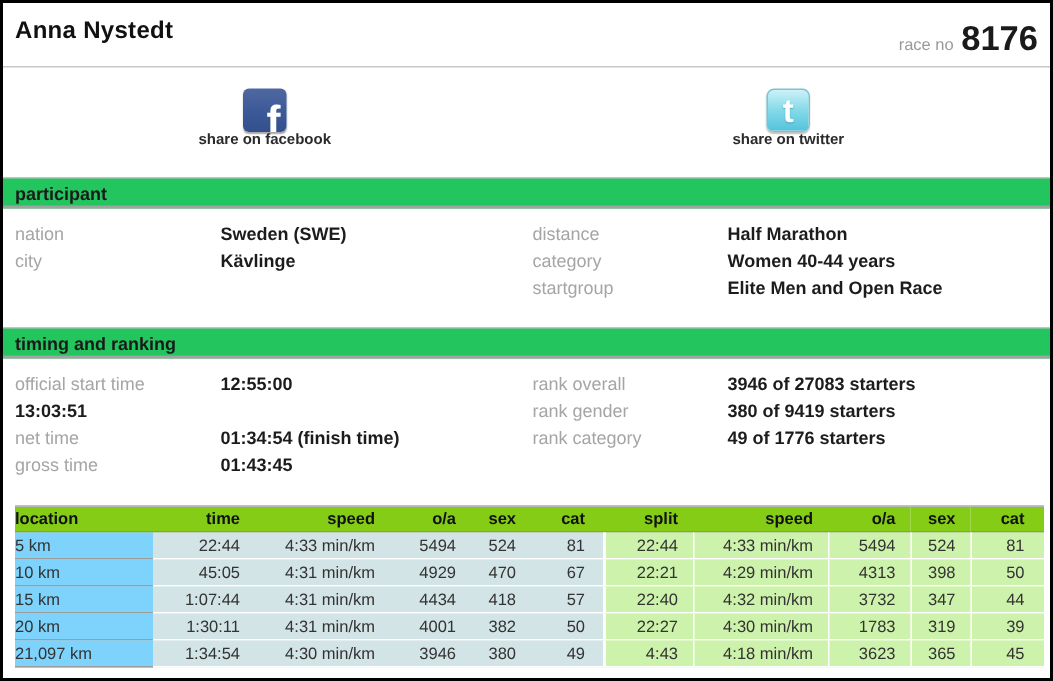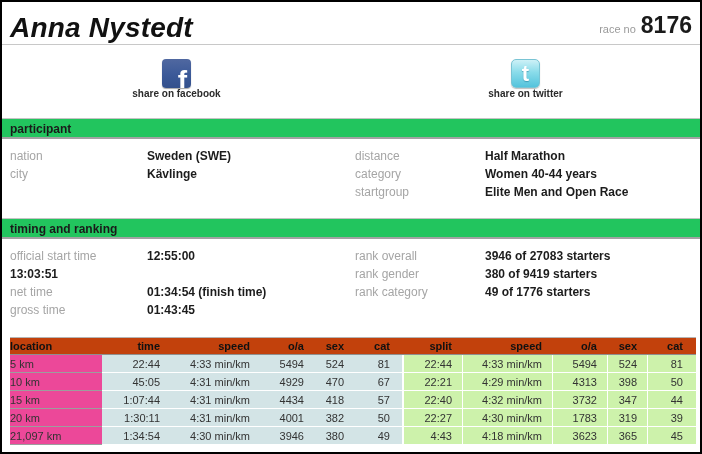--- a/index.html
+++ b/index.html
@@ -12,21 +12,21 @@
     overflow:hidden;
   }
 
   
   .hdr {
     height:43px;
     padding:10px 8px 0 8px;
     border-bottom:1px solid #c8c8c8;
     display:flex; justify-content:space-between; align-items:flex-start;
   }
-  .hdr .title { font-size:28px; font-weight:bold; color:#111; letter-spacing:0.2px;font-style:italic; }
+  .hdr .title { font-size:16px; font-weight:bold; color:#111; letter-spacing:0.2px; }
   .hdr .raceno { display:flex; align-items:baseline; }
   .hdr .raceno .lbl { font-size:11px; color:#9a9a9a; margin-right:5px; }
   .hdr .raceno .num { font-size:23px; font-weight:bold; color:#1a1a1a; }
 
   
   .share { display:flex; padding-top:14px; }
   .share .half { width:50%; display:flex; flex-direction:column; align-items:center; cursor:pointer; }
   .share .caption { font-size:10px; font-weight:bold; color:#2b2b2b; margin-top:0; }
   .icon-fb {
     width:29px; height:29px; border-radius:4px; overflow:hidden; position:relative;
@@ -74,30 +74,30 @@
     table-layout:fixed;
     width:686px;
     font-size:11px;
   }
   table.splits th {
     font-weight:bold; color:#111; text-align:right;
     height:18px;
     border-top:1px solid #b5b5b5;
     border-bottom:1px solid #8f8f8f;
     padding:0 10px 0 0;
-    background:#c2410c;
+    background:#84cc16;
     white-space:nowrap;
   }
   table.splits th.c0 { text-align:left; padding:0; }
   table.splits td {
     height:18px; text-align:right; padding:0 10px 0 0;
     color:#333; white-space:nowrap; overflow:hidden;
     border-bottom:1px solid #fff;
   }
-  table.splits td.loc { text-align:left; padding:0; background:#ec4899; border-bottom:1px solid #9d9d9d; }
+  table.splits td.loc { text-align:left; padding:0; background:#7dd3fc; border-bottom:1px solid #9d9d9d; }
   table.splits td.blue { background:#d3e4e6; }
   table.splits td.green { background:#cdf2ab; border-left:1px solid #fff; }
   table.splits td.c6 { border-left:2px solid #fff; }
   table.splits td.c5, table.splits th.c5 { padding-right:12px; }
   table.splits td.c10, table.splits th.c10 { padding-right:13px; }
   .c0{width:92px;} .c1{width:68px;} .c2{width:90px;} .c3{width:54px;} .c4{width:40px;}
   .c5{width:48px;} .c6{width:60px;} .c7{width:90px;} .c8{width:55px;} .c9{width:40px;} .c10{width:49px;}
 </style>
 </head>
 <body>

